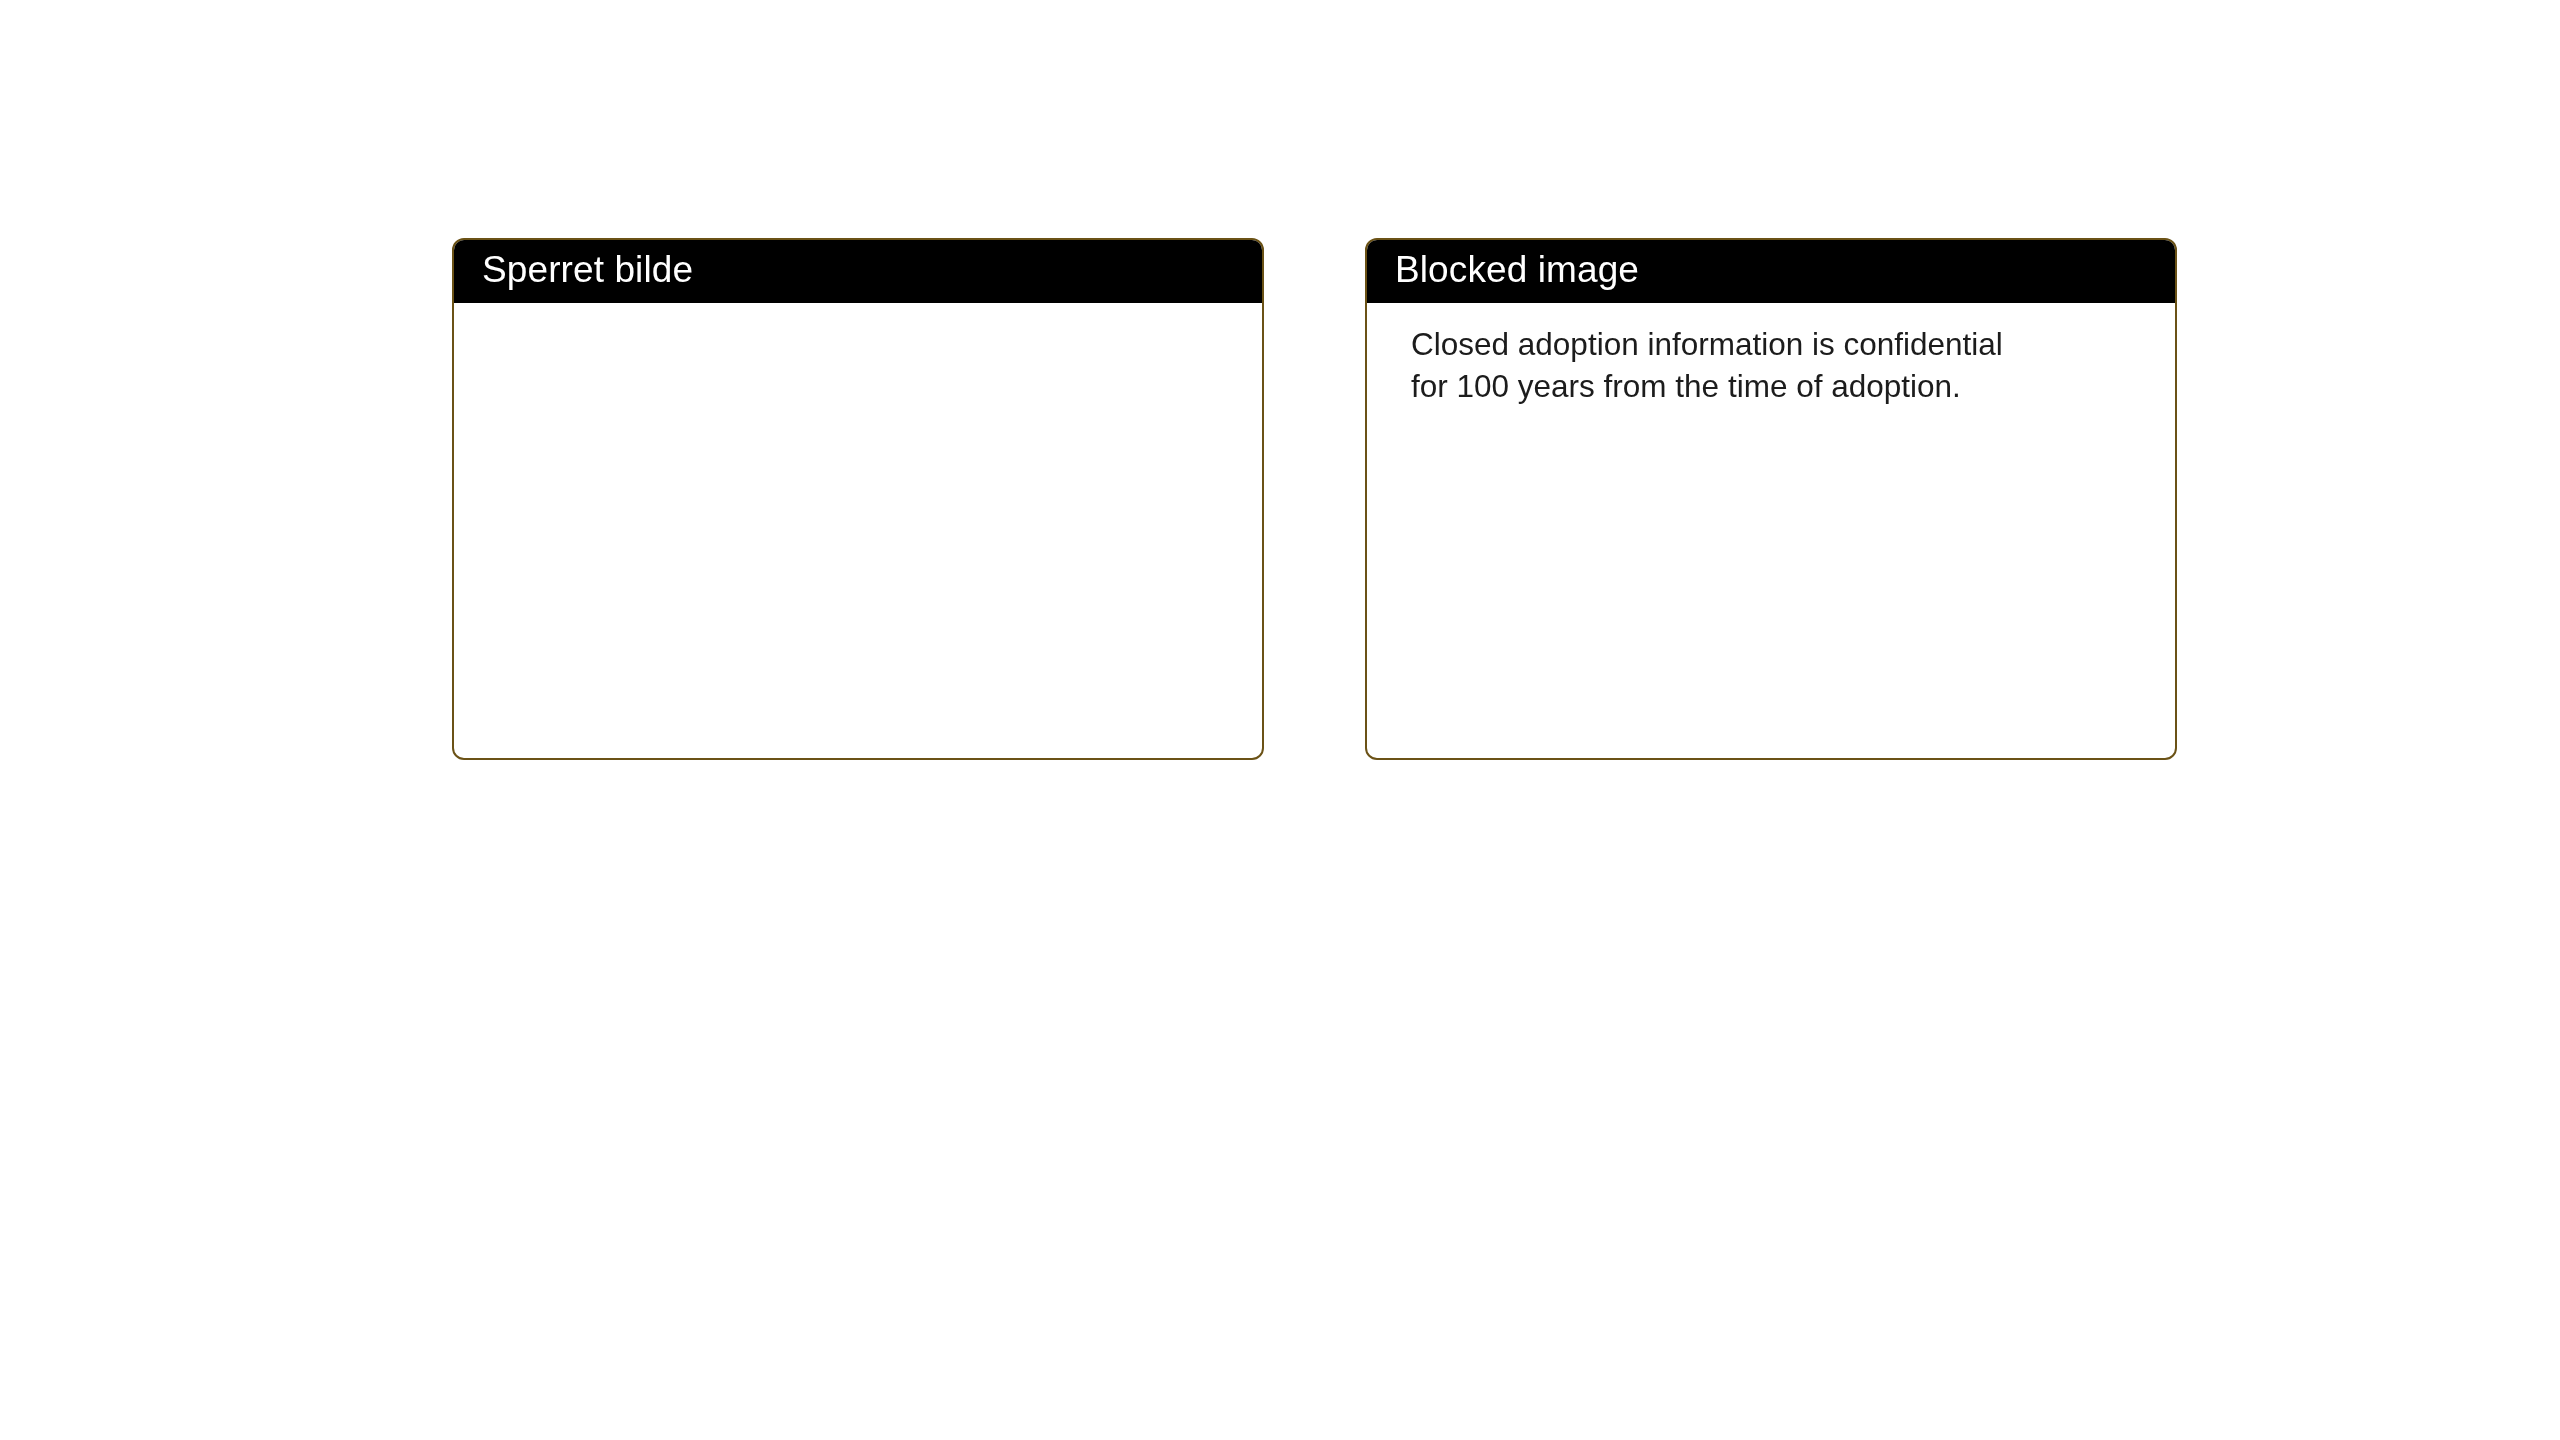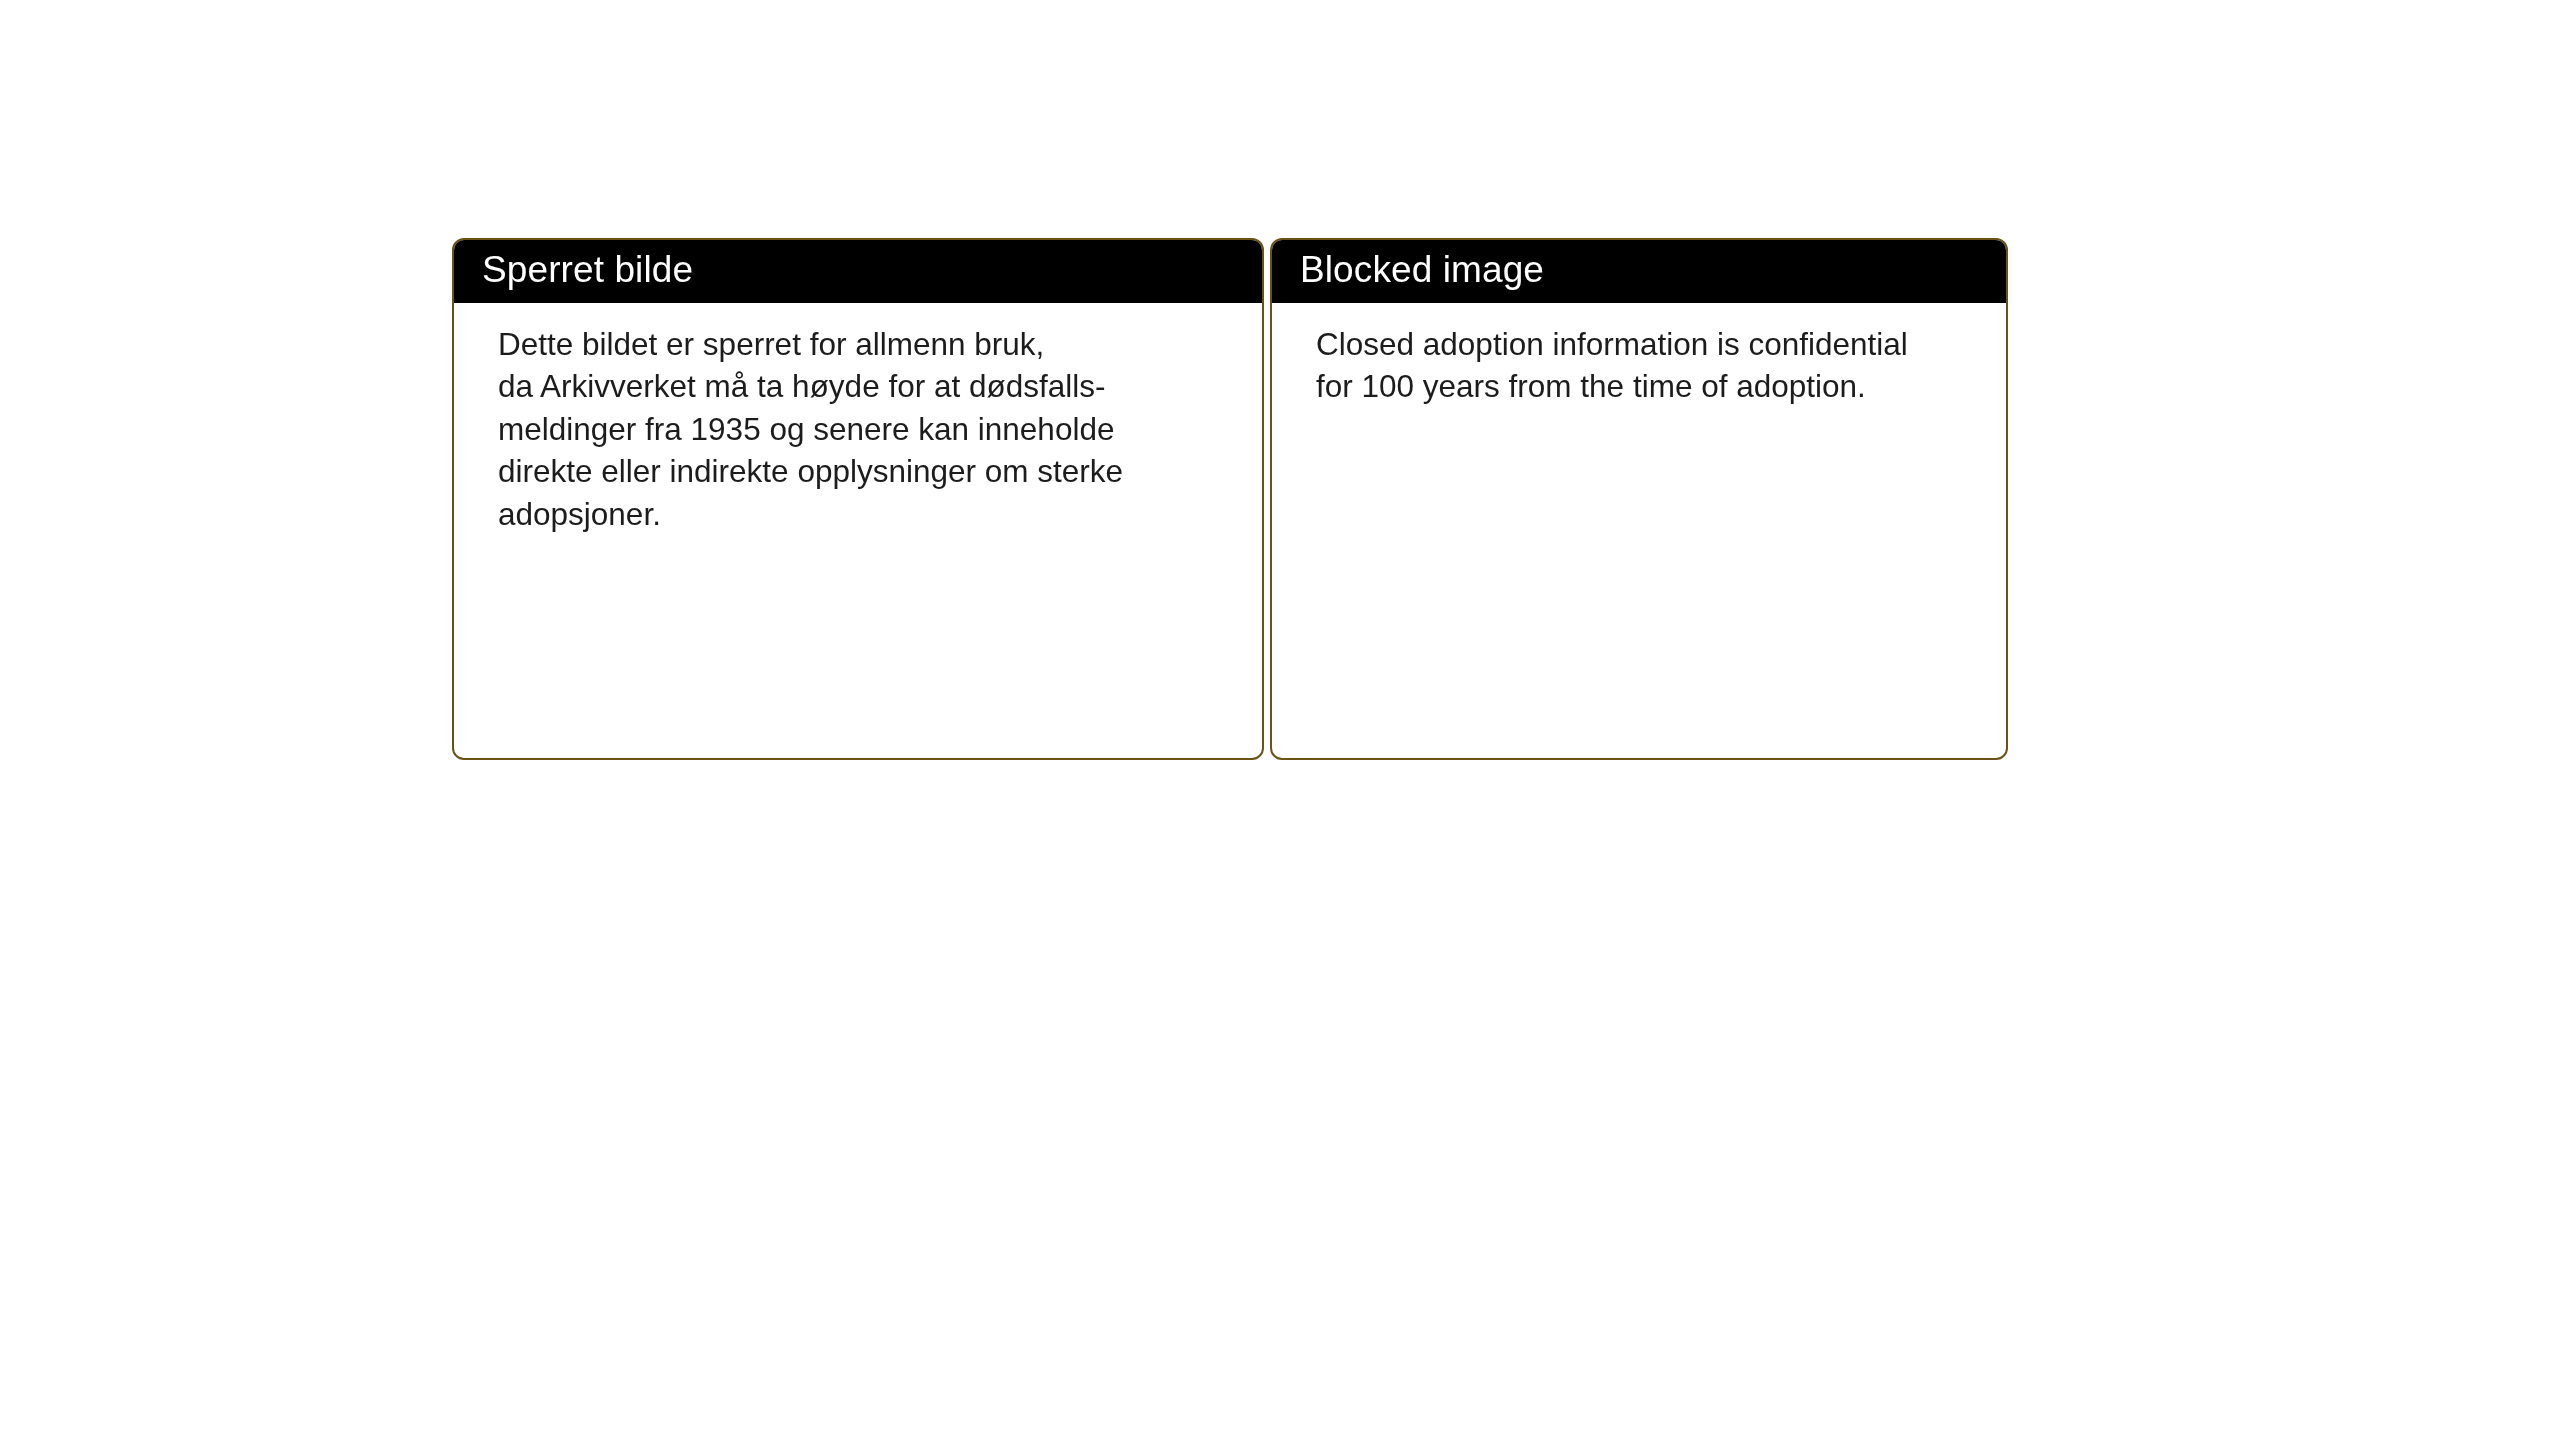--- a/index.html
+++ b/index.html
@@ -55,39 +55,34 @@
 
   
   #panel-no {
     left: 452px;
     top: 238px;
     width: 812px;
     height: 522px;
   }
   
   #panel-en {
-    left: 1270px;
+    left: 1365px;
     top: 238px;
-    width: 738px;
+    width: 812px;
     height: 522px;
   }
 </style>
 </head>
 <body>
 
 <div class="stage">
 
   <section class="panel" id="panel-no">
     <div class="panel-header">Sperret bilde</div>
     <div class="panel-body">
-      <p class="para">Dette bildet er sperret for allmenn bruk,
-da Arkivverket må ta høyde for at dødsfalls-
-meldinger fra 1935 og senere kan inneholde
-direkte eller indirekte opplysninger om sterke
-adopsjoner.</p>
     </div>
   </section>
 
   <section class="panel" id="panel-en">
     <div class="panel-header">Blocked image</div>
     <div class="panel-body">
       <p class="para">Closed adoption information is confidential
 for 100 years from the time of adoption.</p>
     </div>
   </section>

